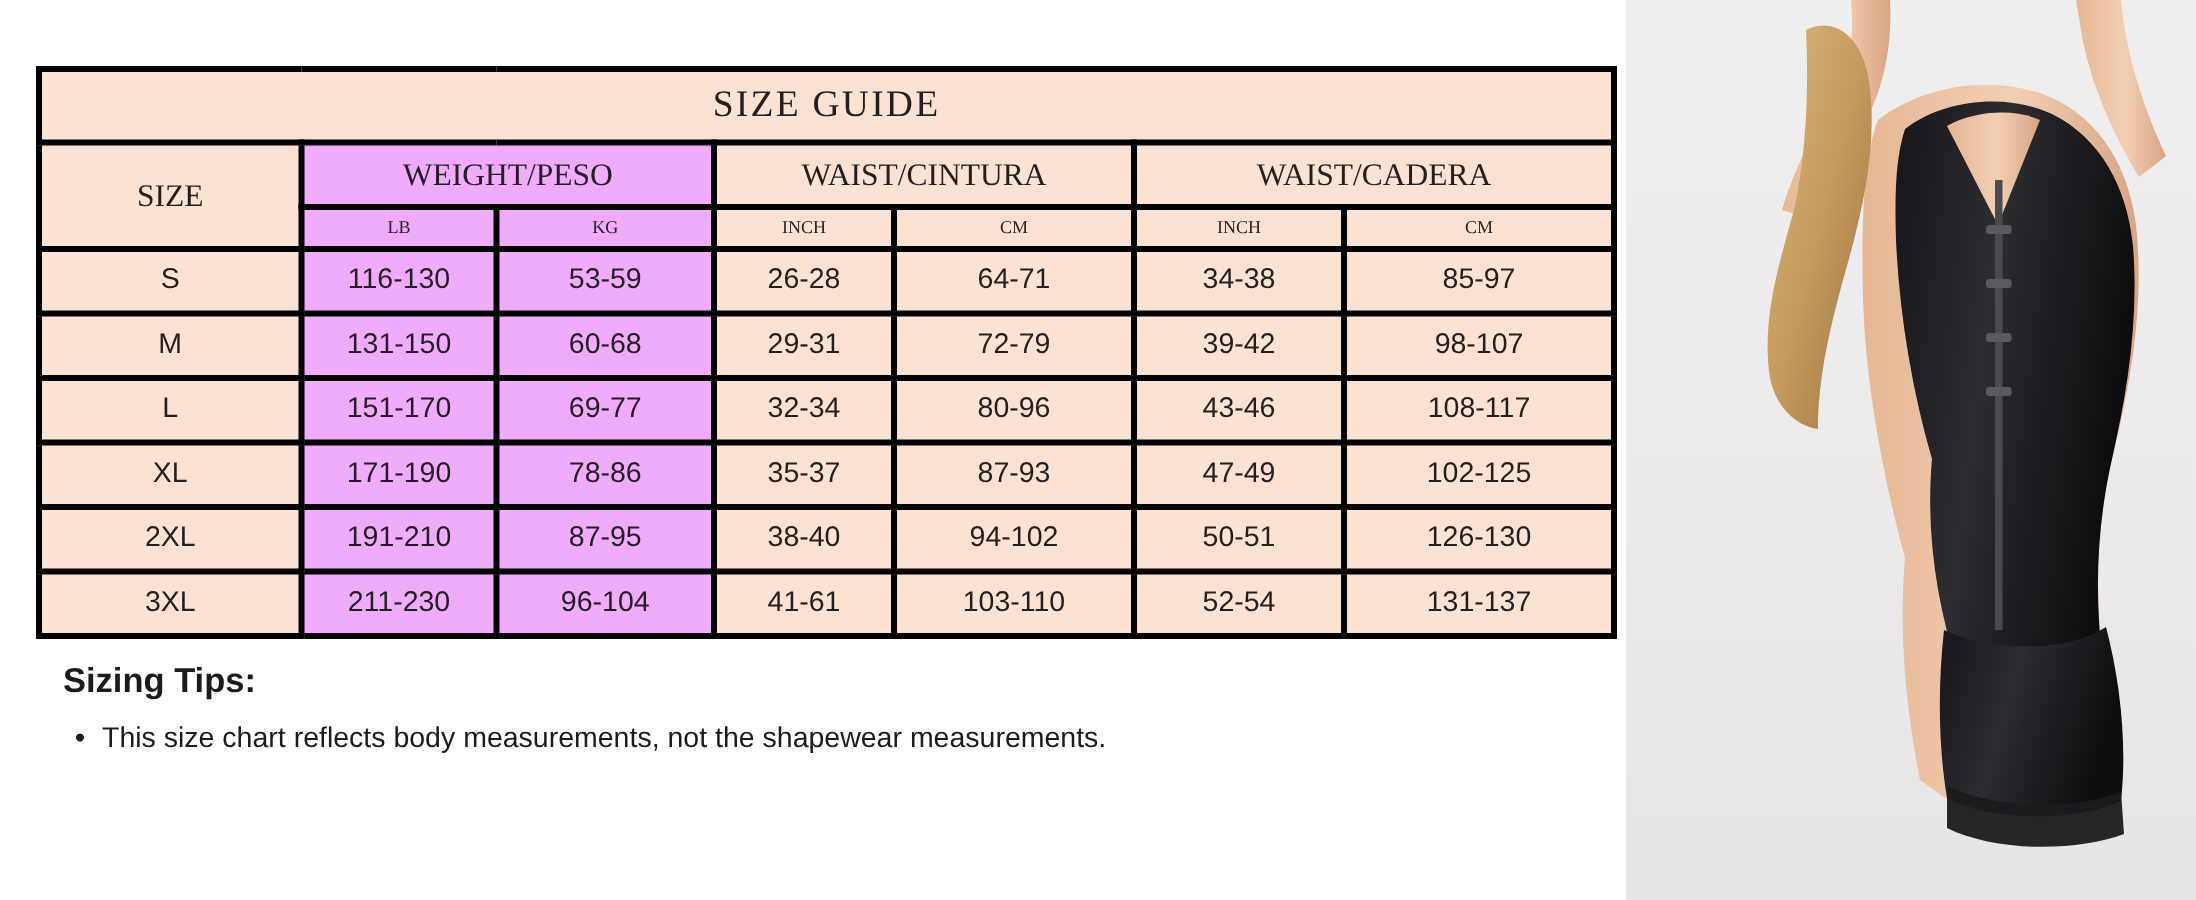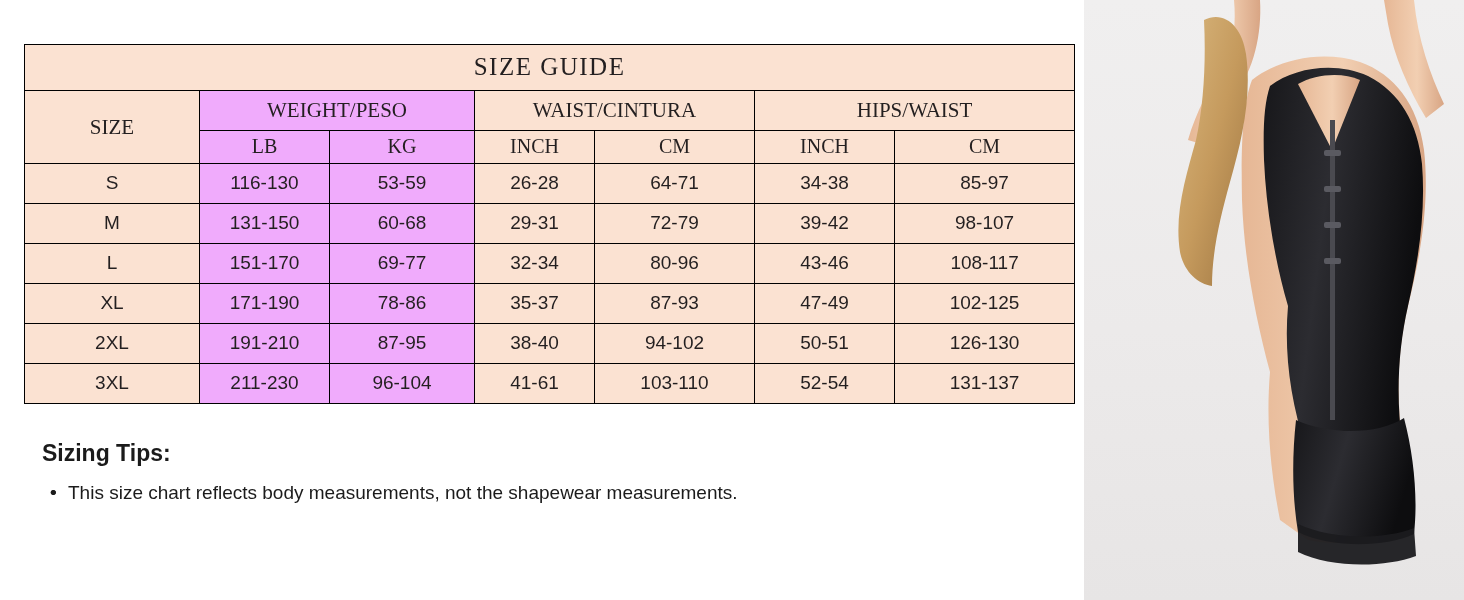--- a/index.html
+++ b/index.html
@@ -26,21 +26,21 @@
     left: 24px;
     top: 44px;
     width: 1050px;
   }
   table.size-guide {
     border-collapse: collapse;
     width: 100%;
     table-layout: fixed;
   }
   table.size-guide td, table.size-guide th {
-    border: 1px solid #000000;
+    border: 4px solid #000000;
     text-align: center;
     font-weight: normal;
     color: #231f20;
   }
   .title-row td {
     background: #fbe2d2;
     font-family: "Liberation Serif", serif;
     font-size: 25px;
     font-weight: bold;
     letter-spacing: 1.5px;
@@ -48,21 +48,21 @@
     color: #231f20;
   }
   .group-row td {
     font-family: "Liberation Serif", serif;
     font-size: 21px;
     font-weight: bold;
     padding: 7px 0 7px 0;
   }
   .unit-row td {
     font-family: "Liberation Serif", serif;
-    font-size: 20px;
+    font-size: 12px;
     font-weight: bold;
     padding: 4px 0 5px 0;
   }
   .data-row td {
     font-family: "Liberation Sans", sans-serif;
     font-size: 19px;
     padding: 8px 0 9px 0;
   }
   
   .bg-light { background: #fbe2d2; }
@@ -147,21 +147,21 @@
           <col class="col-hcm">
       </colgroup>
       <tbody>
         <tr class="title-row">
           <td colspan="7">SIZE GUIDE</td>
         </tr>
         <tr class="group-row">
           <td rowspan="2" class="bg-light">SIZE</td>
           <td colspan="2" class="bg-dark">WEIGHT/PESO</td>
           <td colspan="2" class="bg-light">WAIST/CINTURA</td>
-          <td colspan="2" class="bg-light">HIPS/WAIST</td>
+          <td colspan="2" class="bg-light">WAIST/CADERA</td>
         </tr>
         <tr class="unit-row">
           <td class="bg-dark">LB</td>
           <td class="bg-dark">KG</td>
           <td class="bg-light">INCH</td>
           <td class="bg-light">CM</td>
           <td class="bg-light">INCH</td>
           <td class="bg-light">CM</td>
         </tr>
 

